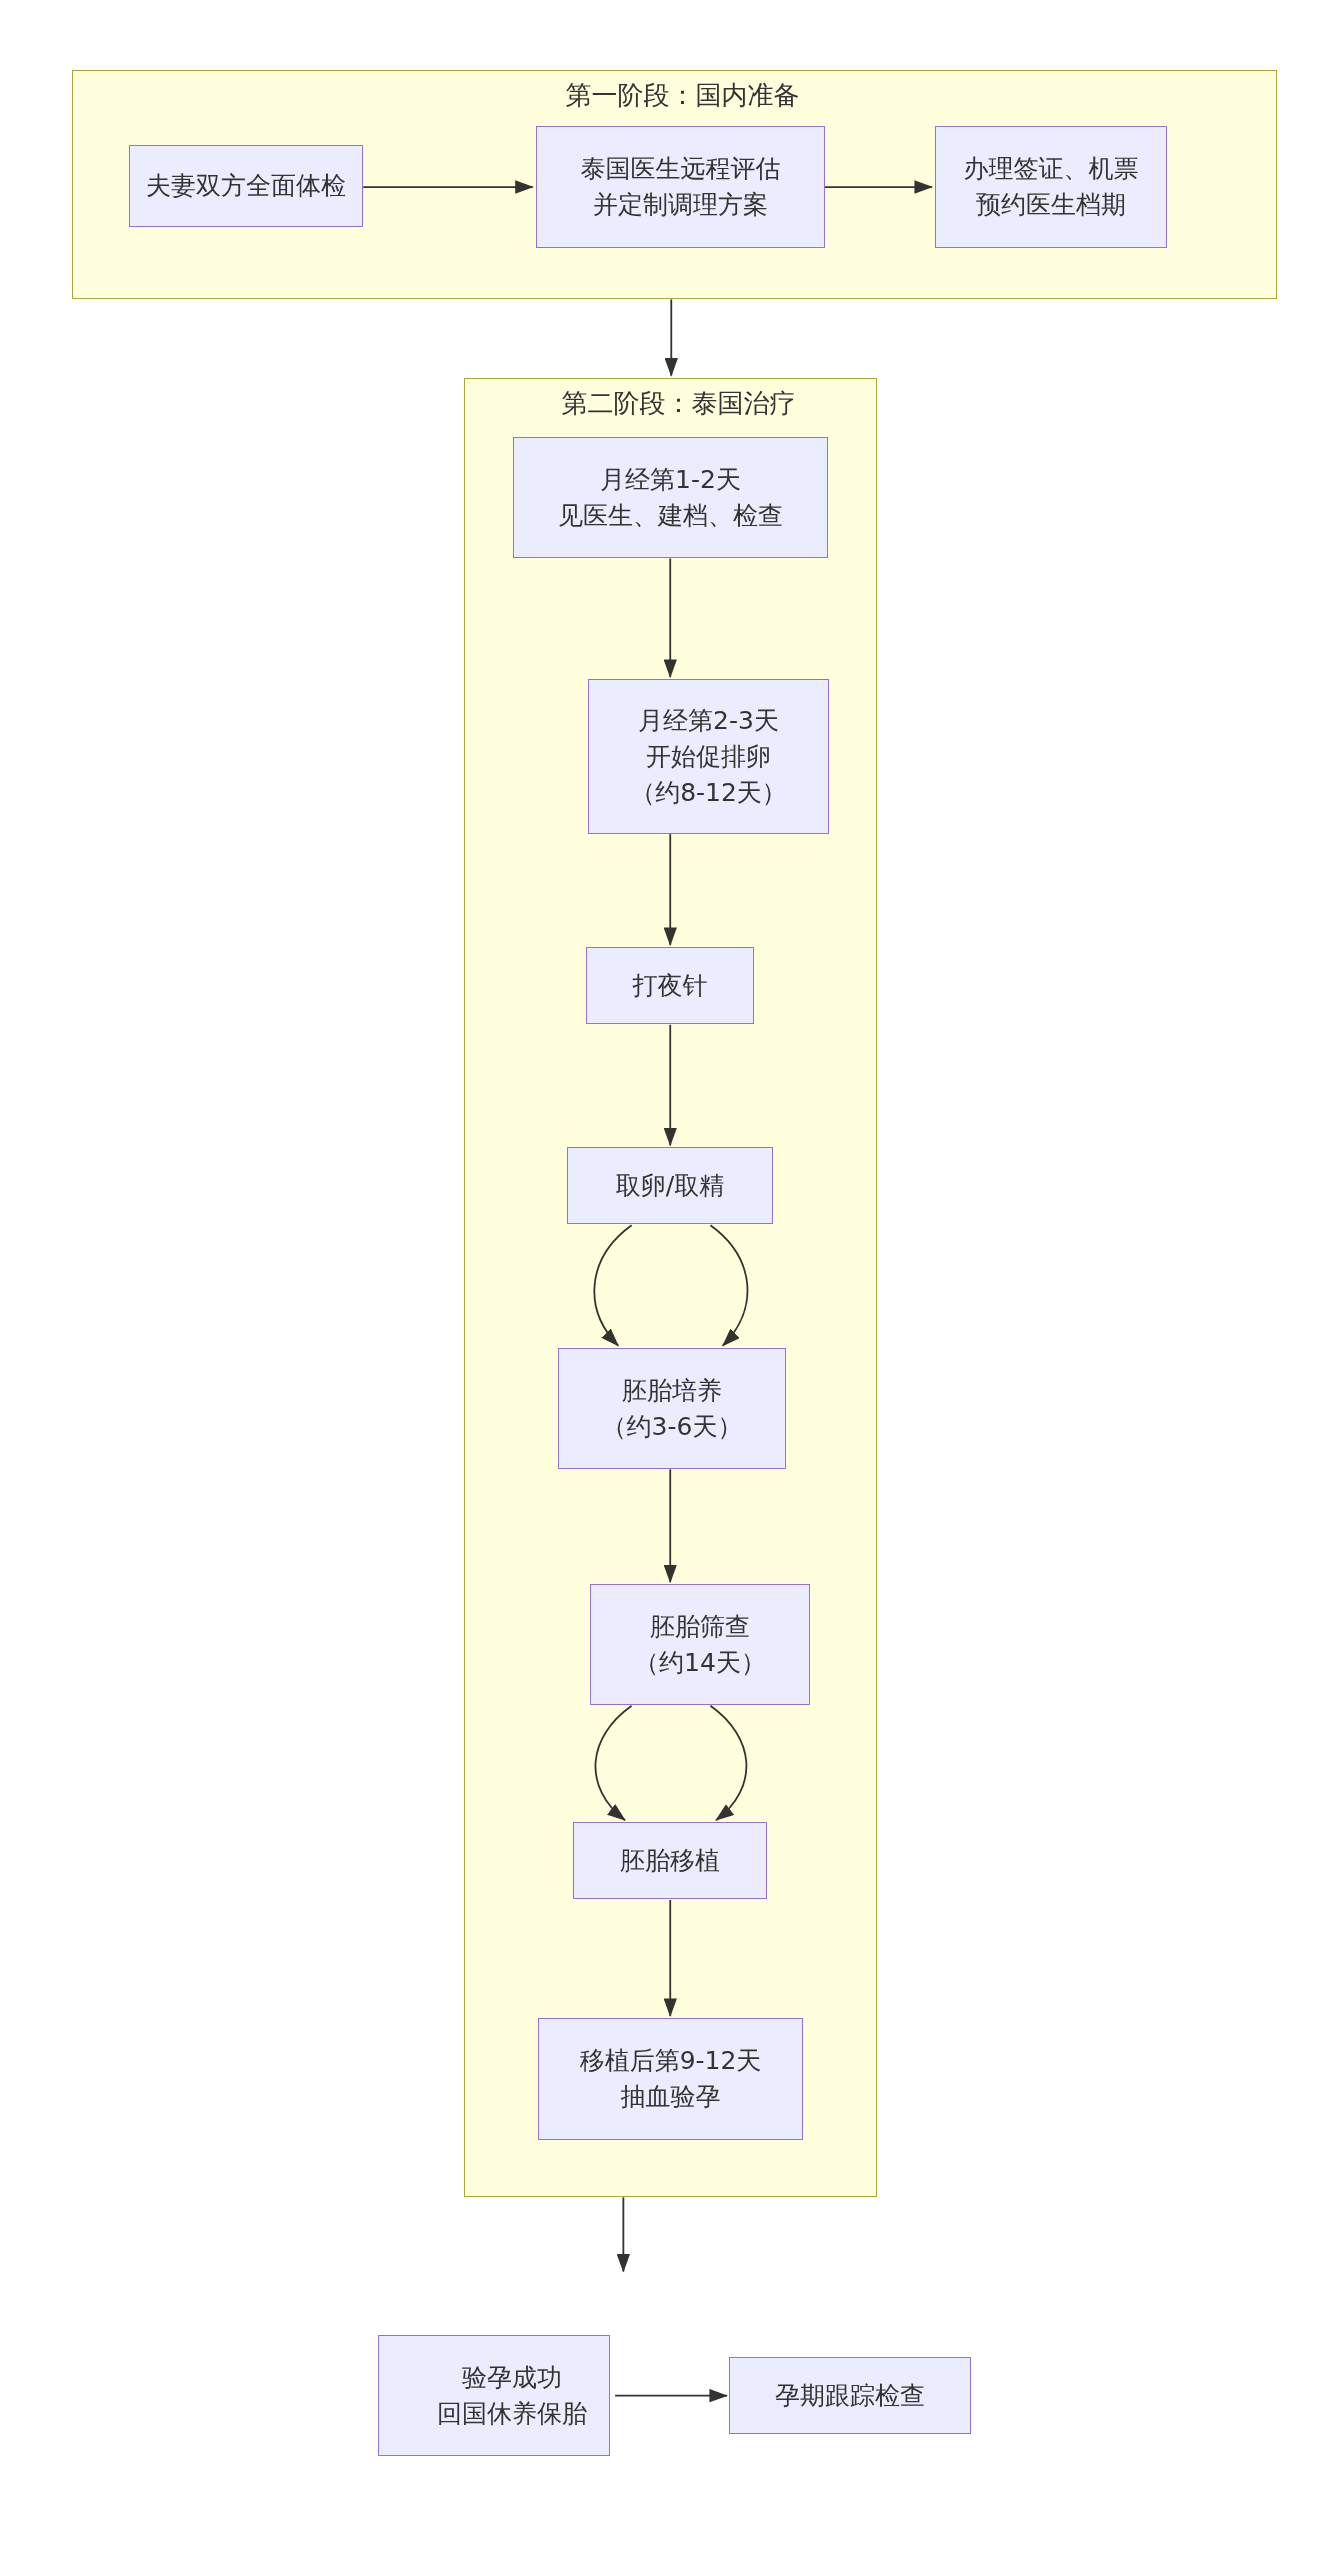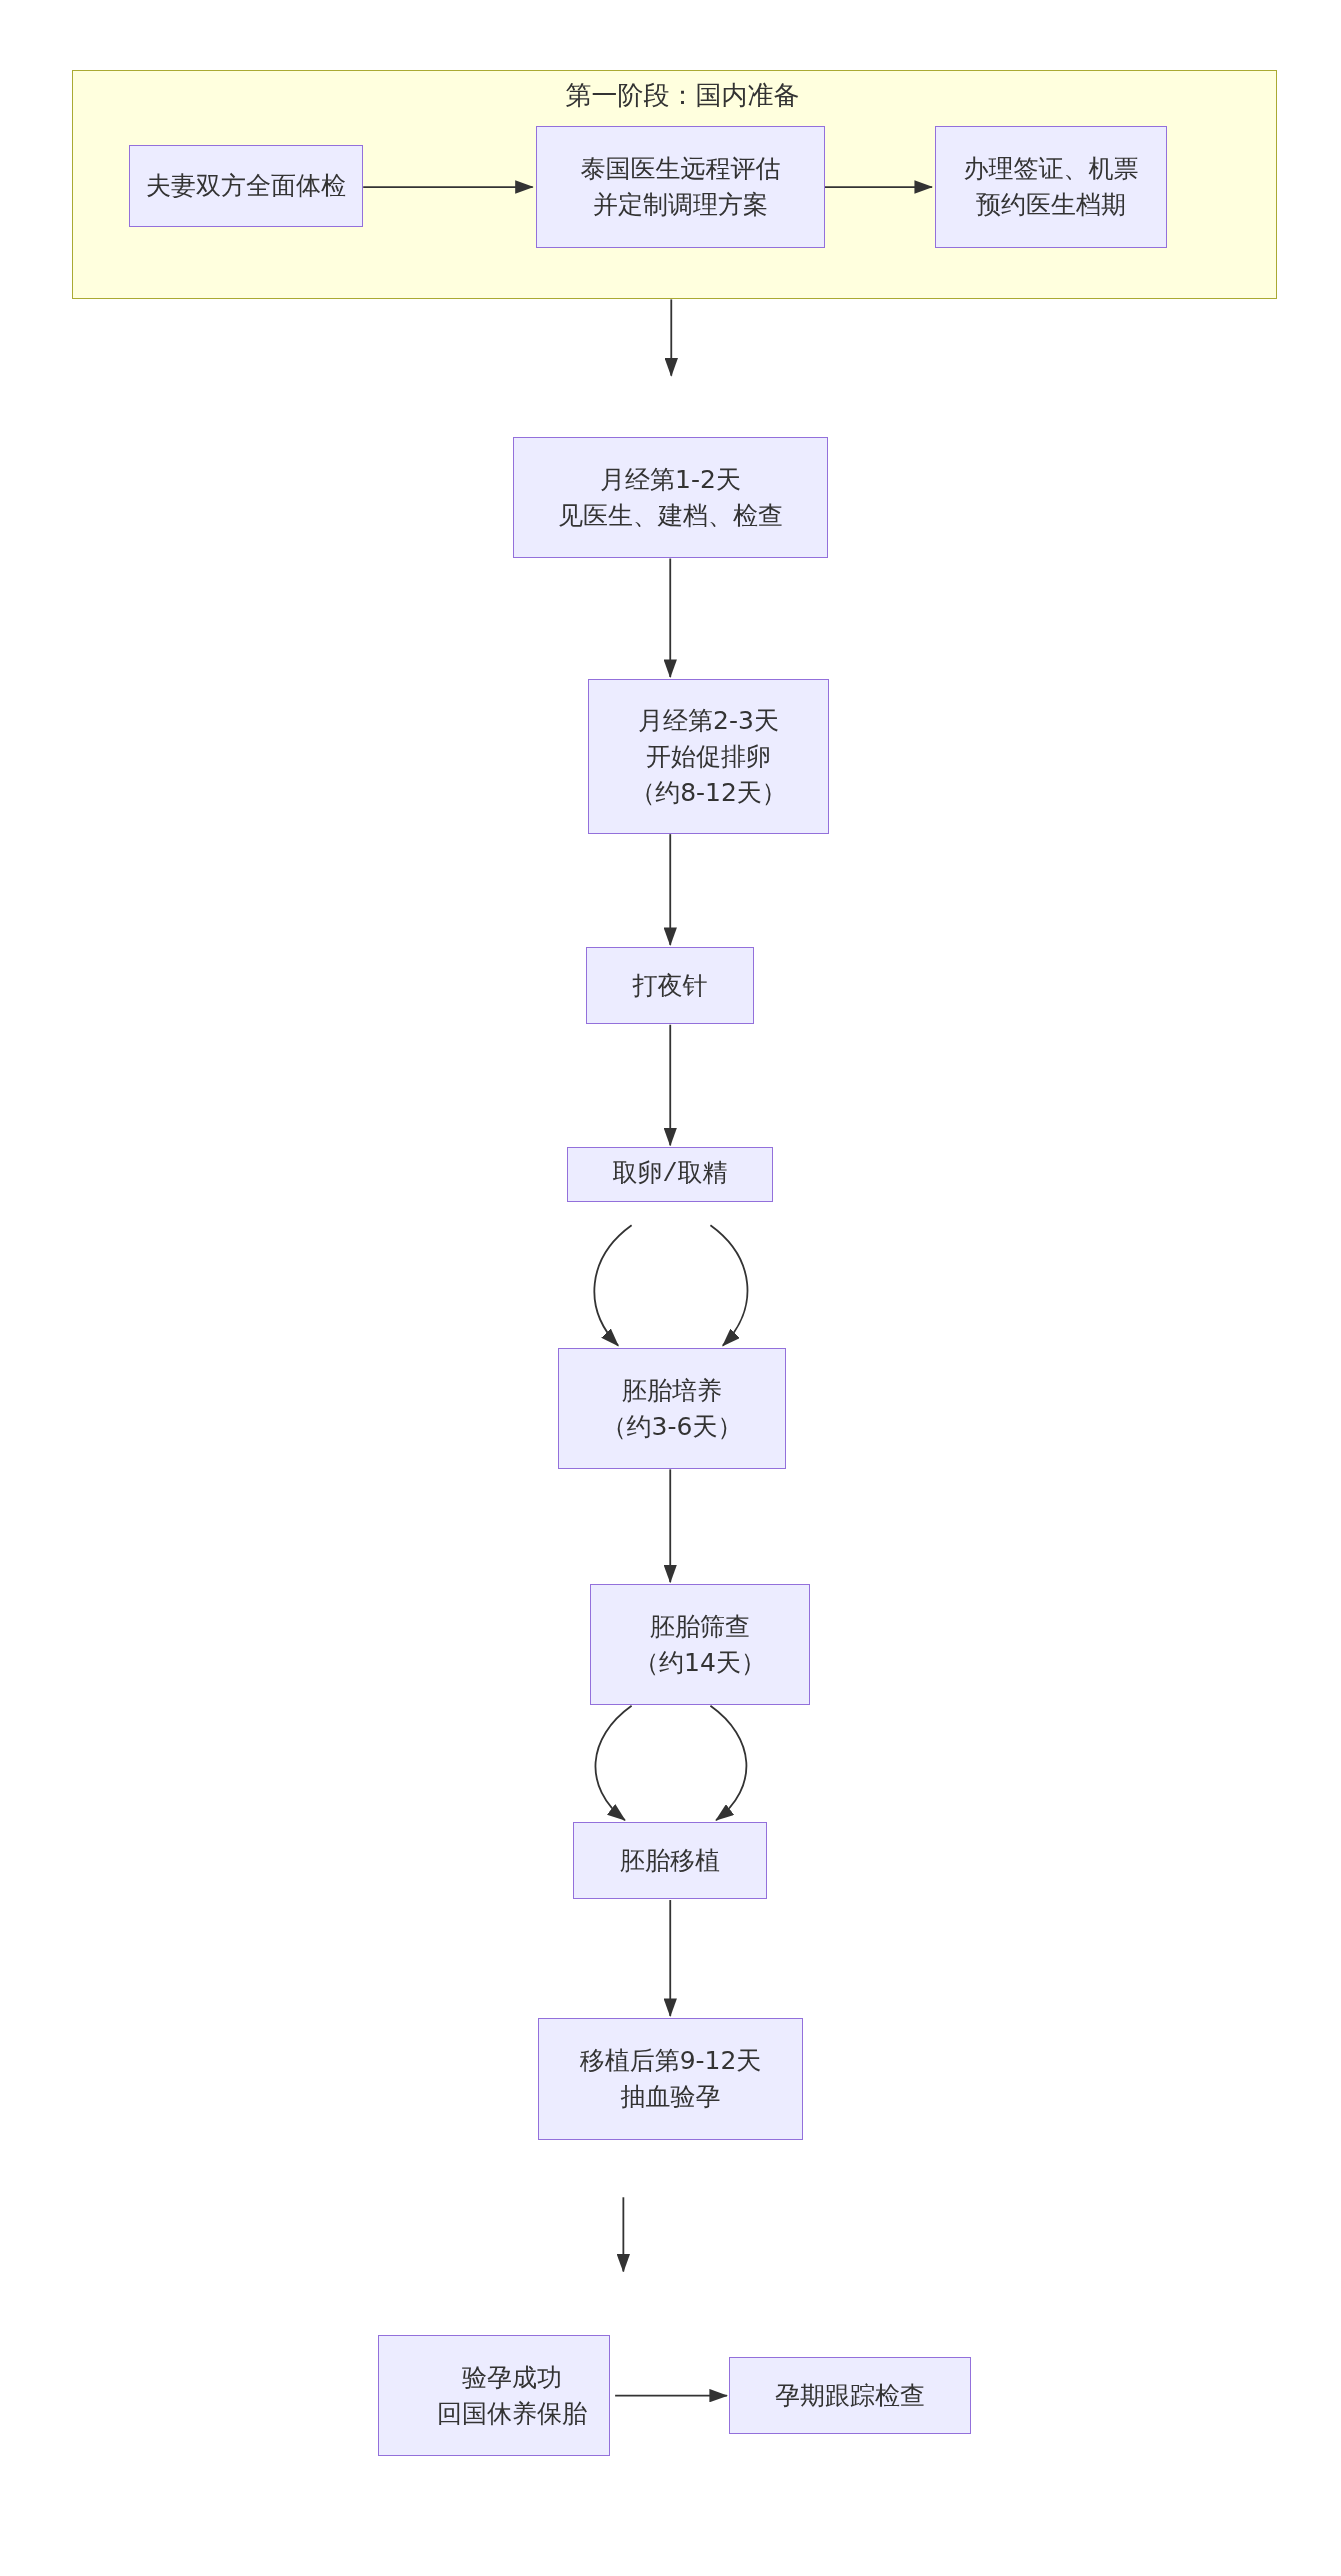--- a/index.html
+++ b/index.html
@@ -71,20 +71,23 @@
 </style>
 </head>
 <body>
 
 <div class="canvas">
 
   <div class="cluster" style="left:72px; top:70px; width:1205px; height:229px;">
     <div class="cluster-title">第一阶段：国内准备</div>
   </div>
 
+  <div class="cluster" style="left:464px; top:378px; width:413px; height:1819px;">
+    <div class="cluster-title">第二阶段：泰国治疗</div>
+  </div>
 
 
   <svg class="edges-layer" viewBox="0 0 2603 5000" xmlns="http://www.w3.org/2000/svg">
     <defs>
       <marker id="arrow" viewBox="0 0 36 26" refX="34" refY="13" markerWidth="36" markerHeight="26" markerUnits="userSpaceOnUse" orient="auto-start-reverse">
         <path class="arrowhead" d="M0,0 L36,13 L0,26 Z"></path>
       </marker>
     </defs>
     <path class="edge" d="M 705 363 L 1034 363" marker-end="url(#arrow)"></path>
     <path class="edge" d="M 1600 363 L 1809 363" marker-end="url(#arrow)"></path>
@@ -119,21 +122,21 @@
     <span>见医生、建档、检查</span>
   </div>
   <div class="node" style="left:551px; top:679px; width:241px; height:155px;margin-left:37px;">
     <span>月经第2-3天</span>
     <span>开始促排卵</span>
     <span>（约8-12天）</span>
   </div>
   <div class="node" style="left:586px; top:947px; width:168px; height:77px;">
     <span>打夜针</span>
   </div>
-  <div class="node" style="left:567px; top:1147px; width:206px; height:55px;font-family:Liberation Mono, monospace;">
+  <div class="node" style="left:567px; top:1147px; width:206px; height:77px;">
     <span>取卵/取精</span>
   </div>
   <div class="node" style="left:558px; top:1348px; width:228px; height:121px;">
     <span>胚胎培养</span>
     <span>（约3-6天）</span>
   </div>
   <div class="node" style="left:562px; top:1584px; width:220px; height:121px;margin-left:28px;">
     <span>胚胎筛查</span>
     <span>（约14天）</span>
   </div>

